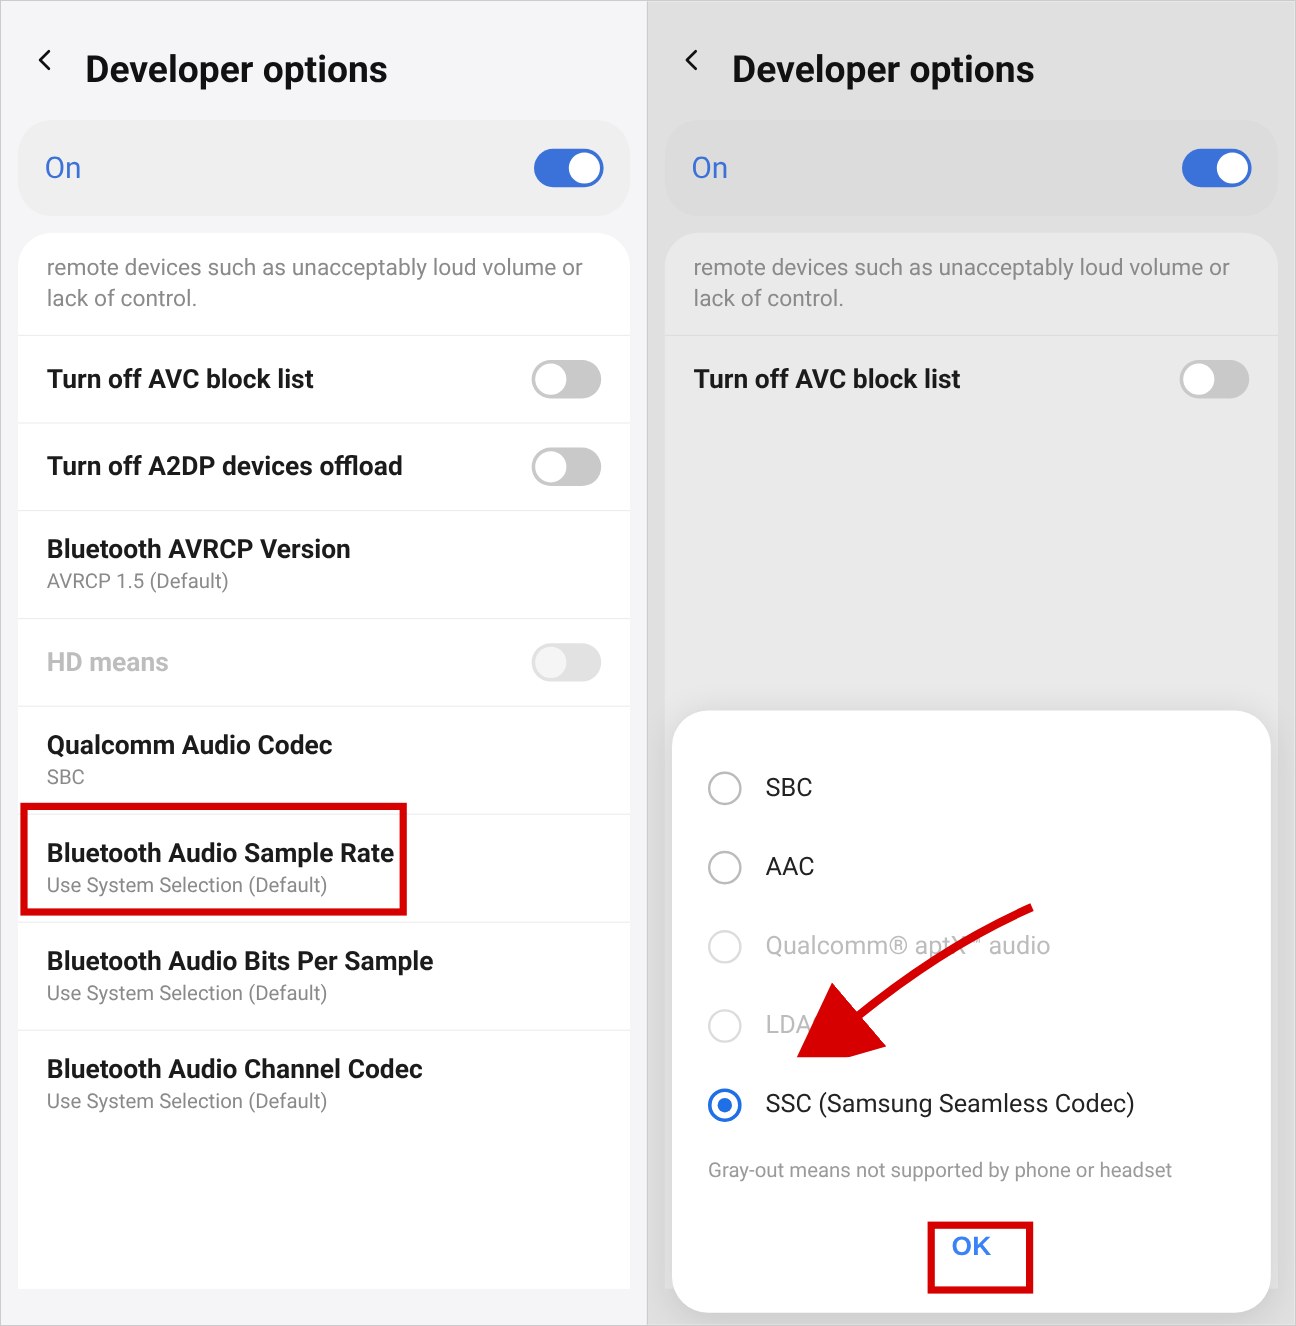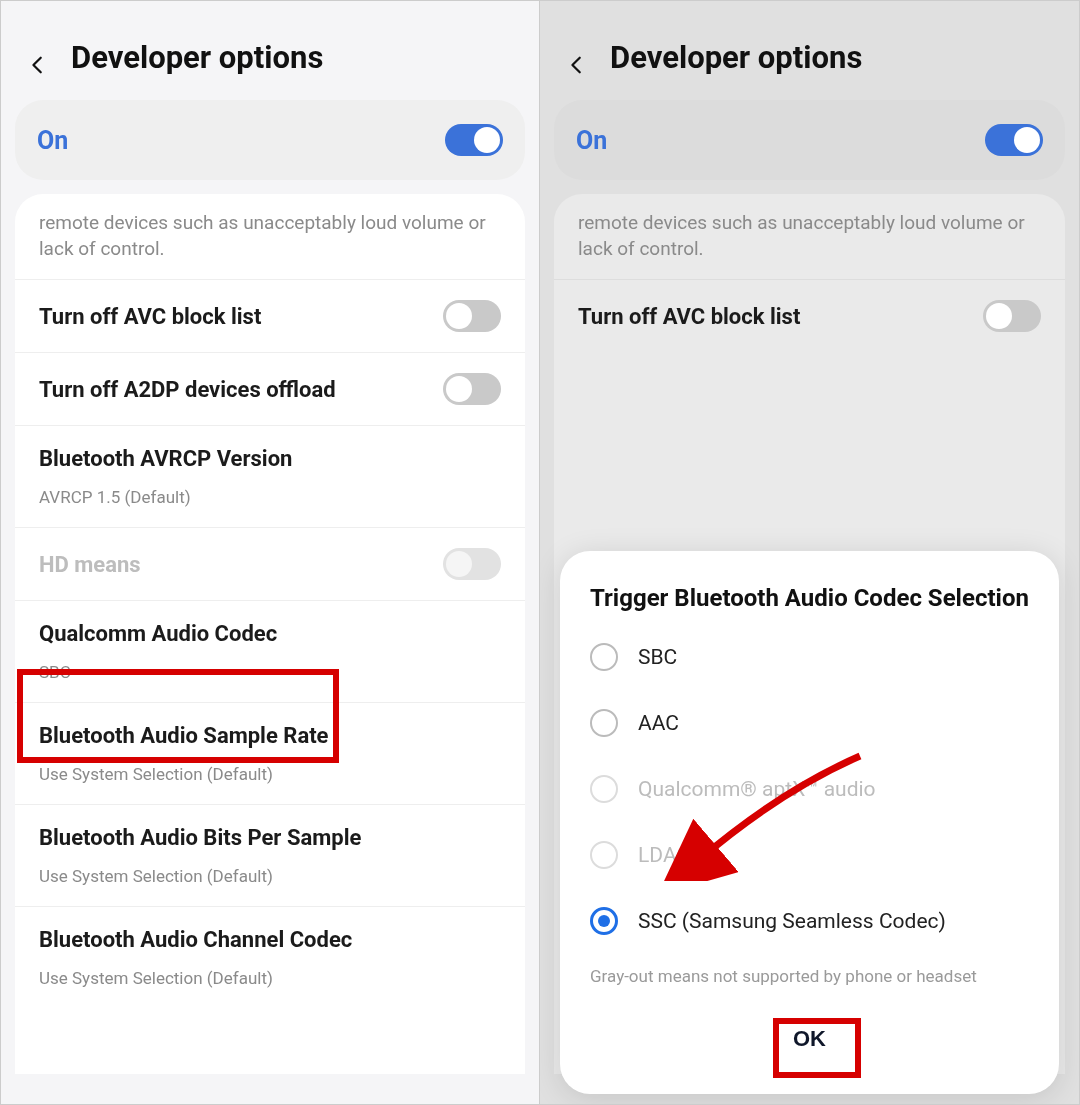--- a/index.html
+++ b/index.html
@@ -2,62 +2,62 @@
 <html><head>
 <meta charset="utf-8">
 <style>
   * { box-sizing: border-box; margin: 0; padding: 0; }
   html, body { width: 1080px; height: 1105px; font-family: -apple-system, "Segoe UI", Roboto, Arial, sans-serif; }
   body { display: flex; border: 1px solid #ccc; }
   .pane { width: 540px; height: 1105px; position: relative; overflow: hidden; }
   .pane-left { background: #f5f5f7; border-right: 1px solid #ccc; }
   .pane-right { background: #e0e0e0; }
 
-  .header { display: flex; align-items: flex-end; padding: 38px 26px 24px 26px; }
+  .header { display: flex; align-items: flex-start; padding: 38px 26px 24px 26px; }
   .back-icon { width: 22px; height: 22px; margin-right: 22px; cursor: pointer; }
   .back-icon svg { display: block; }
   .page-title { font-size: 31px; font-weight: 700; color: #111; }
 
   .master-card { margin: 0 14px; background: #efefef; border-radius: 28px; padding: 24px 22px; display: flex; align-items: center; justify-content: space-between; }
   .pane-right .master-card { background: #dcdcdc; }
-  .on-label { color: #3b72d9; font-size: 25px; font-weight: 700; }
+  .on-label { color: #3b72d9; font-size: 25px; font-weight: 400; }
 
   .toggle { width: 58px; height: 32px; border-radius: 16px; background: #3b72d9; position: relative; cursor: pointer; }
   .toggle .knob { position: absolute; right: 3px; top: 3px; width: 26px; height: 26px; background: #fff; border-radius: 50%; }
   .toggle.off { background: #c9c9c9; }
   .toggle.off .knob { left: 3px; right: auto; background: #fff; }
   .toggle.disabled { background: #e2e2e2; }
   .toggle.disabled .knob { left: 3px; right: auto; background: #f5f5f5; }
 
   .card { margin: 14px 14px 0 14px; background: #fff; border-radius: 28px 28px 0 0; overflow: hidden; height: 880px; }
   .pane-right .card { background: #eaeaea; }
   .desc { padding: 16px 24px 18px 24px; color: #8a8a8a; font-size: 19px; line-height: 1.35; }
   .row { padding: 20px 24px; display: flex; align-items: center; justify-content: space-between; border-top: 1px solid #eee; }
   .pane-right .row { border-top-color: #ddd; }
   .row .txt { flex: 1; }
   .row .title { font-size: 22px; color: #1b1b1b; font-weight: 700; }
-  .row .sub { font-size: 17px; color: #8a8a8a; margin-top: 16px; }
+  .row .sub { font-size: 17px; color: #8a8a8a; margin-top: 4px; }
   .row.disabled .title { color: #bdbdbd; }
 
   .red-box { outline: 6px solid #d60000; outline-offset: -4px; position: absolute; pointer-events: none; }
 
   
   .modal { position: absolute; left: 20px; right: 20px; bottom: 12px; background: #fff; border-radius: 30px; padding: 32px 30px 30px 30px; box-shadow: 0 4px 30px rgba(0,0,0,.12); }
   .modal-title { font-size: 24px; font-weight: 700; color: #111; line-height: 1.3; margin-bottom: 10px; }
   .opt { display: flex; align-items: center; padding: 19px 0; }
   .opt.disabled { color: #bcbcbc; }
   .radio { width: 28px; height: 28px; border: 2px solid #bbb; border-radius: 50%; margin-right: 20px; position: relative; flex-shrink: 0; }
   .opt.selected .radio { border-color: #1f6fe6; border-width: 3px; }
   .opt.selected .radio::after { content:''; position: absolute; left: 50%; top: 50%; width: 12px; height: 12px; background: #1f6fe6; border-radius: 50%; transform: translate(-50%,-50%); }
   .opt.disabled .radio { border-color: #dcdcdc; }
   .opt-label { font-size: 21px; color: #222; }
   .opt.disabled .opt-label { color: #bcbcbc; }
   .modal-note { font-size: 17px; color: #9a9a9a; margin-top: 12px; }
   .modal-actions { display: flex; justify-content: center; margin-top: 28px; }
-  .ok-btn { font-size: 22px; font-weight: 700; color: #0f172a; background: transparent; border: none; padding: 12px 22px; cursor: pointer; }
+  .ok-btn { font-size: 22px; font-weight: 700; color: #3b82f6; background: transparent; border: none; padding: 12px 22px; cursor: pointer; }
 
   
   .arrow { position: absolute; pointer-events: none; }
 </style>
 </head>
 <body>
 
 <div class="pane pane-left">
   <div class="header">
     <span class="back-icon">
@@ -168,21 +168,20 @@
       <div class="txt">
           <div class="title">Turn off AVC block list</div>
         </div>
       <span class="toggle off">
           <span class="knob"></span>
         </span>
     </div>
   </div>
 
   <div class="modal">
-    <div class="modal-title">Trigger Bluetooth Audio Codec Selection</div>
 
     <div class="opt">
       <span class="radio"></span>
       <span class="opt-label">SBC</span>
     </div>
     <div class="opt">
       <span class="radio"></span>
       <span class="opt-label">AAC</span>
     </div>
     <div class="opt disabled">

